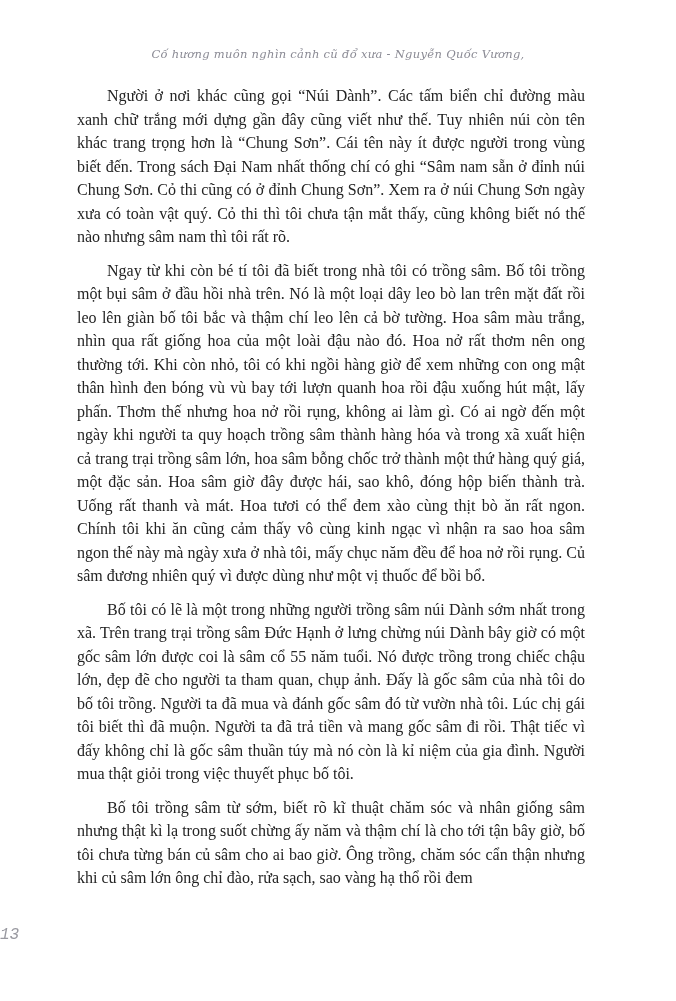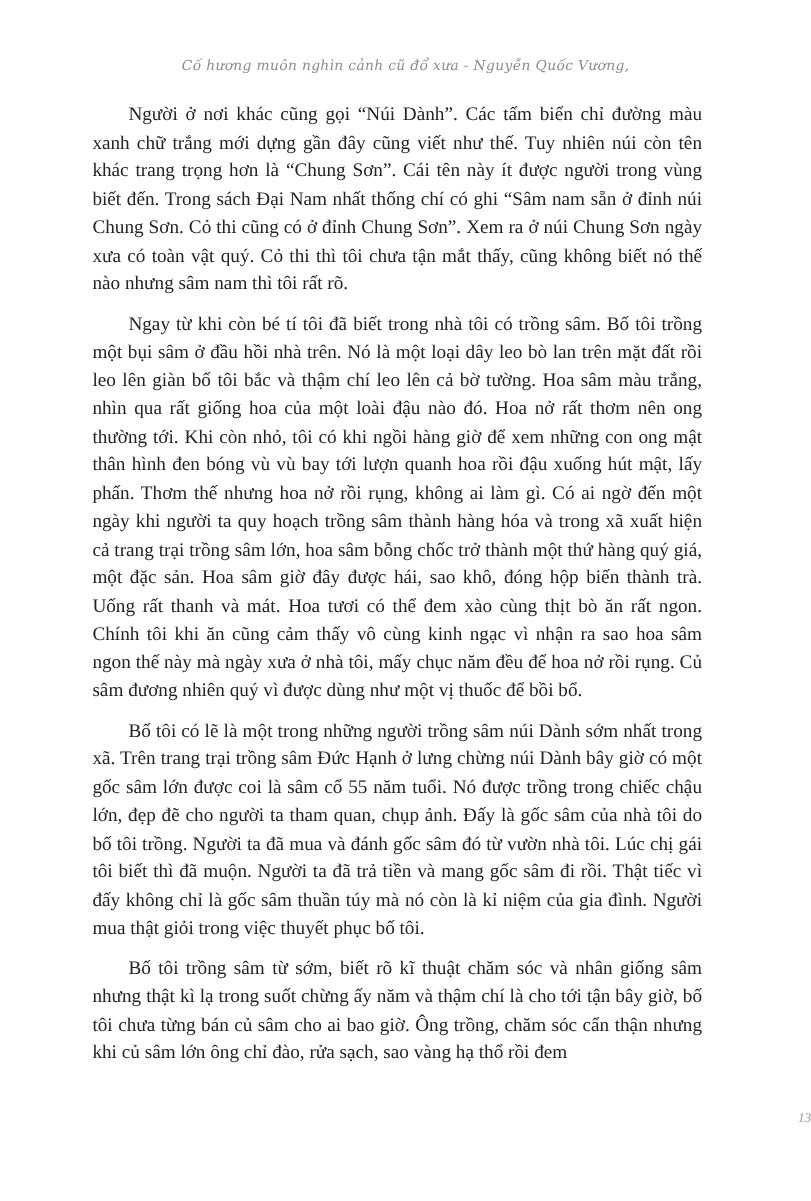--- a/index.html
+++ b/index.html
@@ -41,24 +41,24 @@
   }
   .para {
     margin: 0 16px 10px 0;
     text-indent: 30px;
   }
   .page-number {
     position: absolute;
     top: 926px;
     left: 0;
     right: 0;
-    text-align: right;
-    font-family: Liberation Serif, serif;
+    text-align: left;
+    font-family: Liberation Mono, monospace;
     font-style: italic;
-    font-size: 11px;
+    font-size: 16px;
     color: #9a9aa1;
   }
 </style>
 </head>
 <body>
 
 <div class="page">
 
   <div class="running-header">Cố hương muôn nghìn cảnh cũ đổ xưa - Nguyễn Quốc Vương,</div>
 

